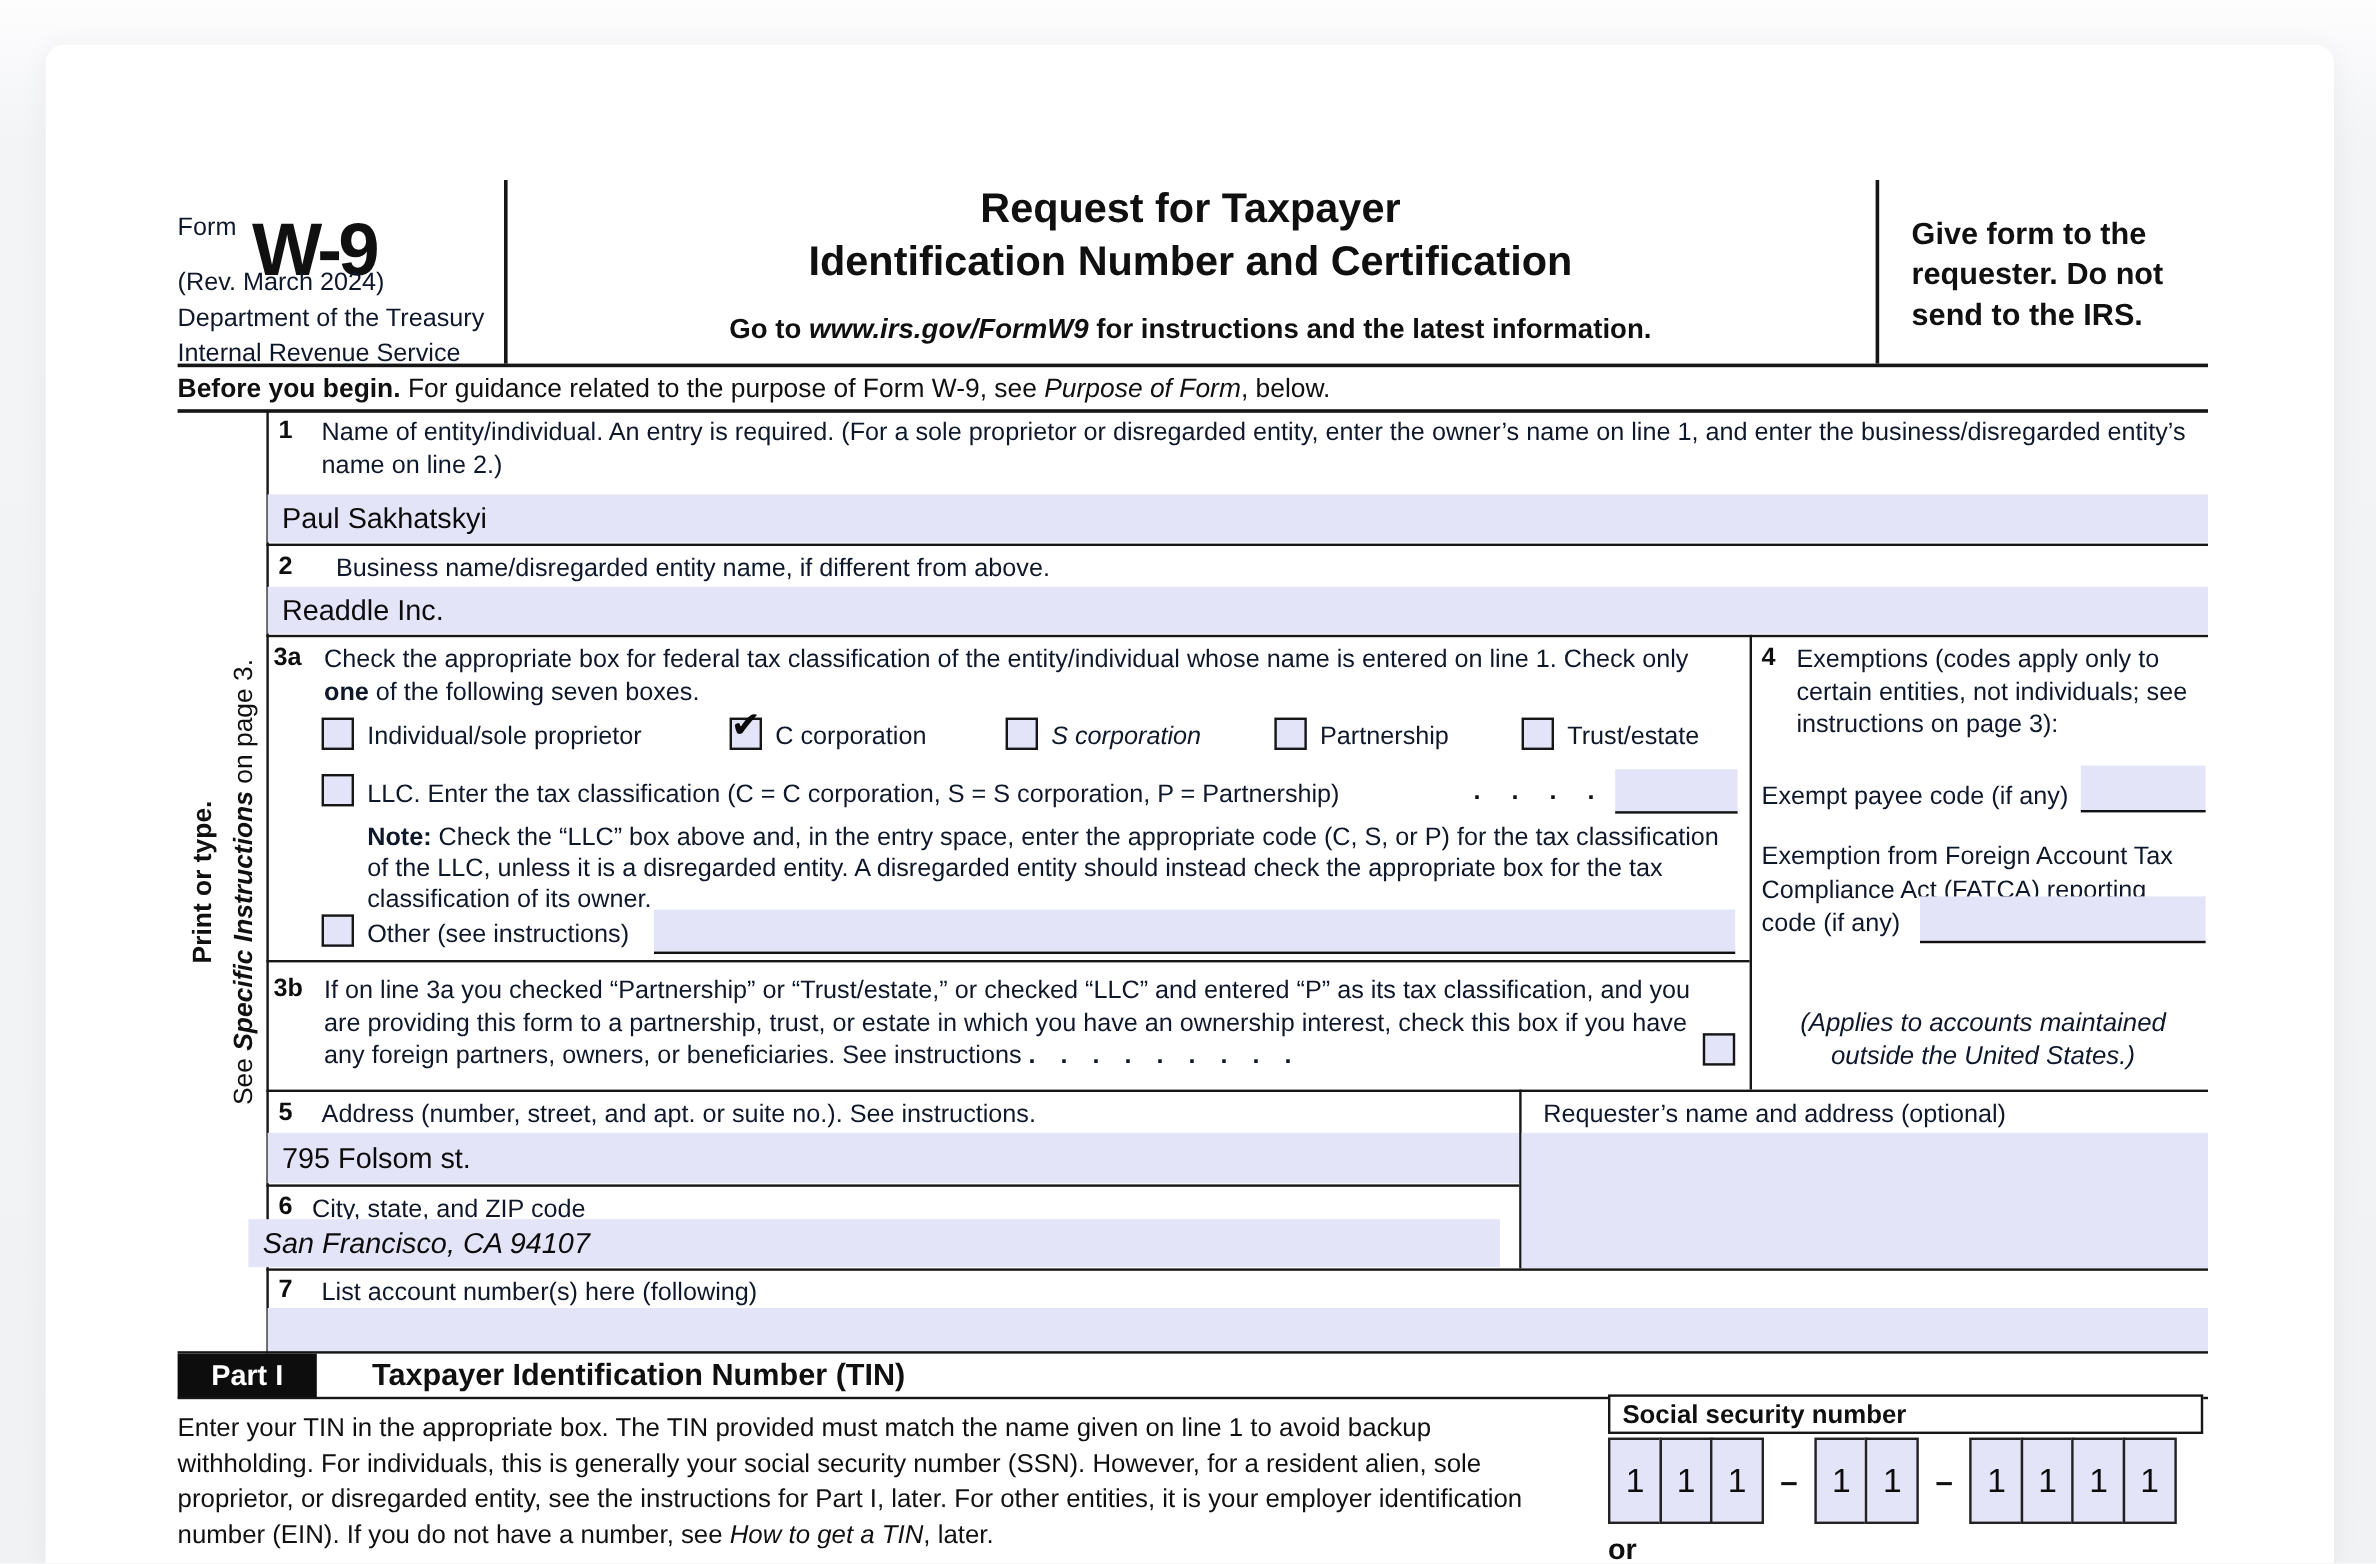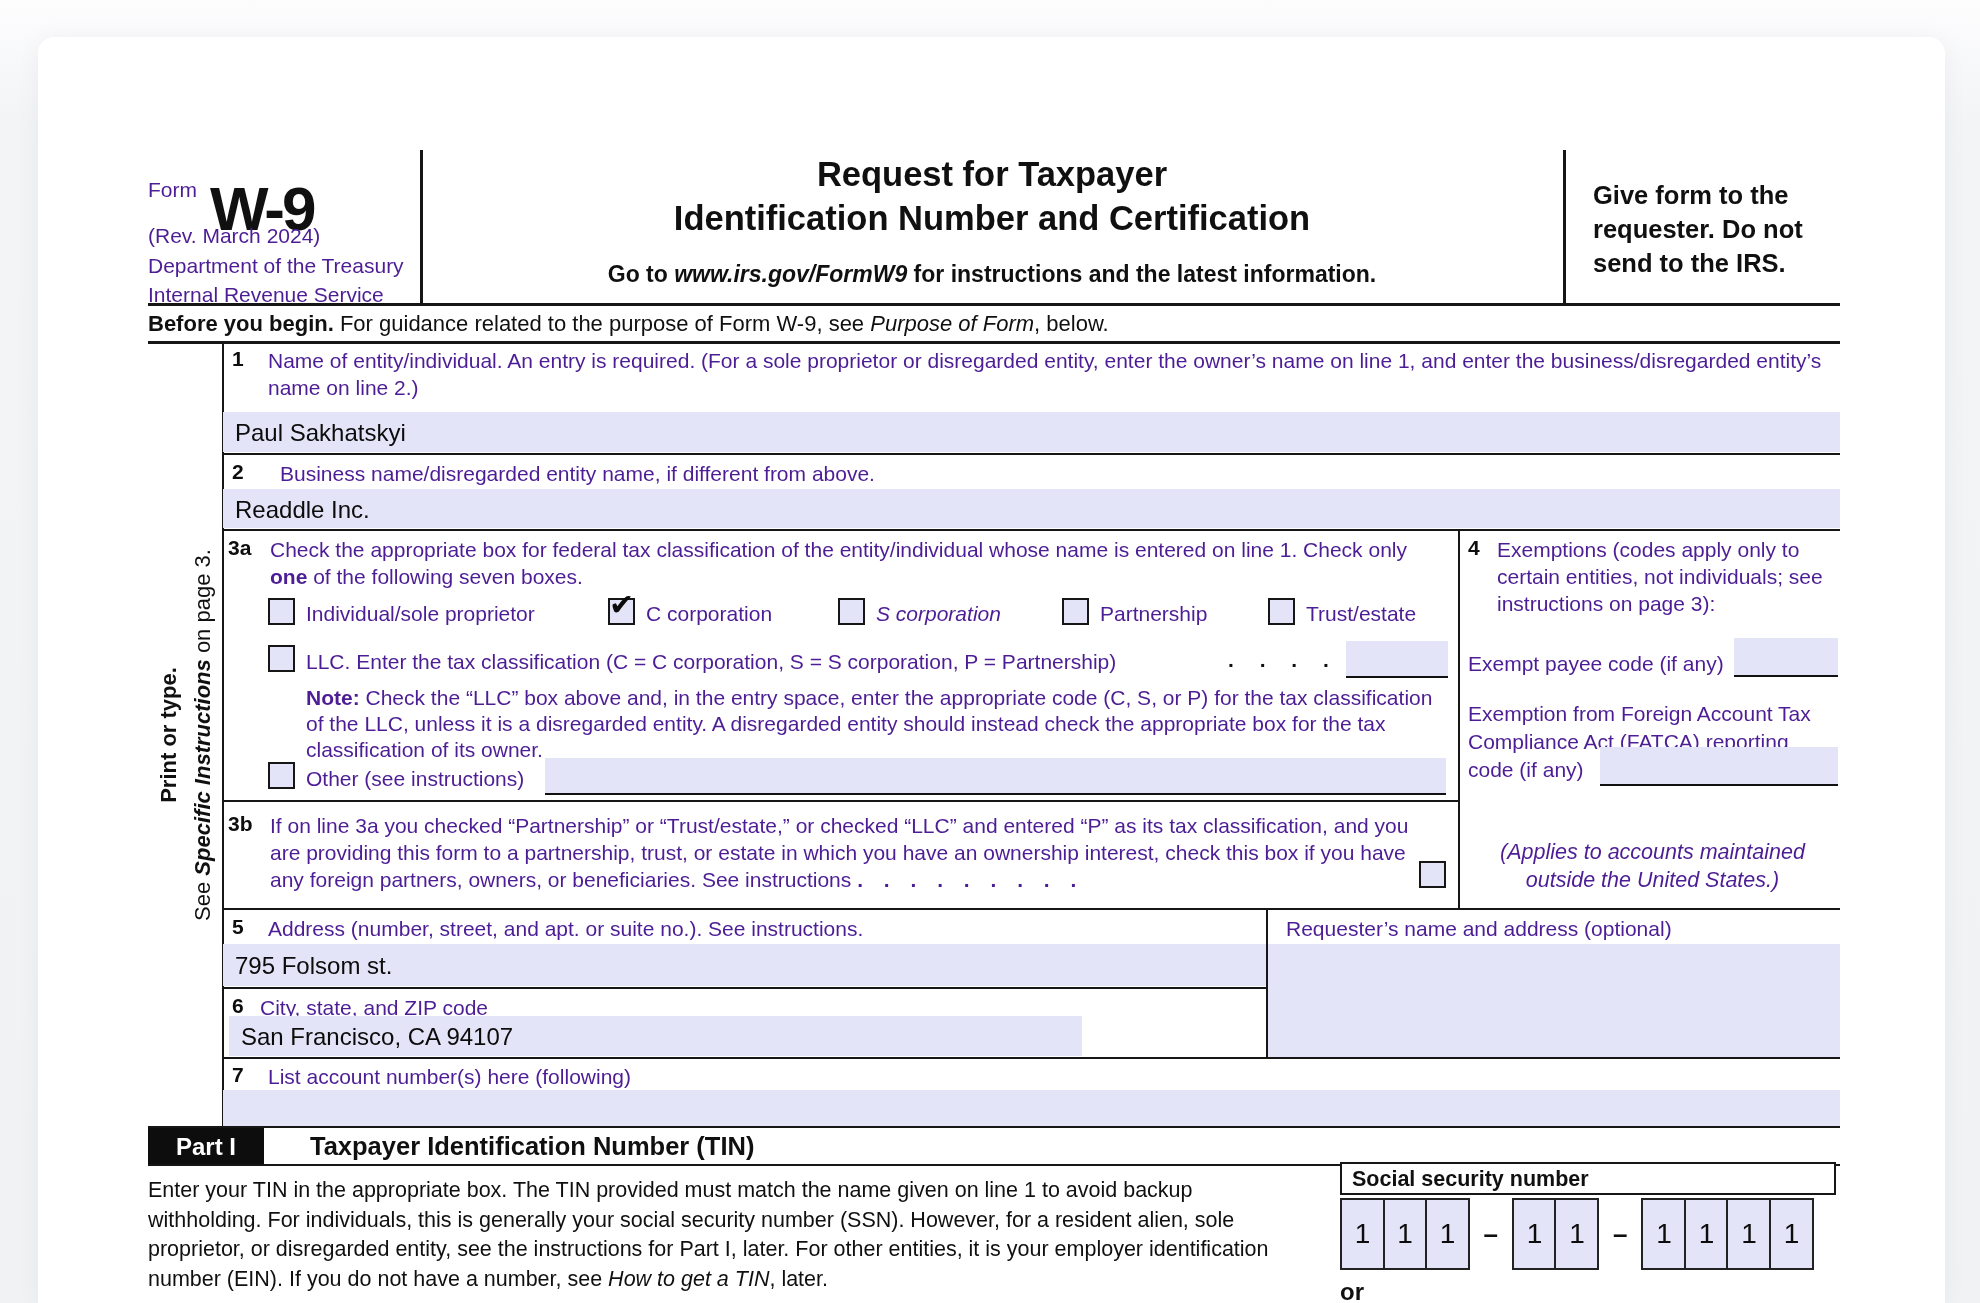--- a/index.html
+++ b/index.html
@@ -14,21 +14,21 @@
   .card{
     position:absolute;left:38px;top:37px;width:1907px;height:1266px;
     background:#ffffff;border-radius:16px 16px 0 0;
     box-shadow:0 2px 24px rgba(0,0,0,0.05);
   }
   .abs{position:absolute;}
   .rule{position:absolute;background:#161616;}
   .field{position:absolute;background:#e4e4f8;}
   .field .val{font-size:24px;color:#0c0c0c;padding:7px 0 0 12px;white-space:nowrap;}
   .underl{border-bottom:2.5px solid #111;}
-  .lbl{font-size:21px;line-height:27px;color:#4c1d95;}
+  .lbl{font-size:21px;line-height:27px;color:#0f172a;}
   .num{font-weight:bold;font-size:21px;color:#0e0e0e;}
   .b{font-weight:bold;}
   .i{font-style:italic;}
   .bi{font-weight:bold;font-style:italic;}
   .cb{
     position:absolute;width:27px;height:27px;box-sizing:border-box;
     border:2.5px solid #161616;background:#e4e4f8;
   }
   .cb .mark{
     position:absolute;left:-1px;top:-10px;
@@ -175,21 +175,21 @@
 
   <span class="abs num" style="left:232px;top:915px;">5</span>
   <div class="abs lbl" style="left:268px;top:915px;width:960px;">Address (number, street, and apt. or suite no.). See instructions.</div>
   <div class="field" style="left:223px;top:944px;width:1043px;height:42px;">
     <div class="val" style="padding-top:8px;">795 Folsom st.</div>
   </div>
   <div class="rule" style="left:222px;top:987px;width:1044px;height:1.5px;"></div>
 
   <span class="abs num" style="left:232px;top:994px;">6</span>
   <div class="abs lbl" style="left:260px;top:994px;width:960px;">City, state, and ZIP code</div>
-  <div class="field" style="left:229px;top:1016px;width:853px;height:40px;">
+  <div class="field" style="left:207px;top:1016px;width:1043px;height:40px;font-style:italic;">
     <div class="val">San Francisco, CA 94107</div>
   </div>
 
   <div class="rule" style="left:1266px;top:908px;width:2px;height:149px;"></div>
   <div class="abs lbl" style="left:1286px;top:915px;width:550px;">Requester’s name and address (optional)</div>
   <div class="field" style="left:1268px;top:944px;width:572px;height:113px;">
     <div class="val"></div>
   </div>
   <div class="rule" style="left:222px;top:1057px;width:1618px;height:2px;"></div>
 

